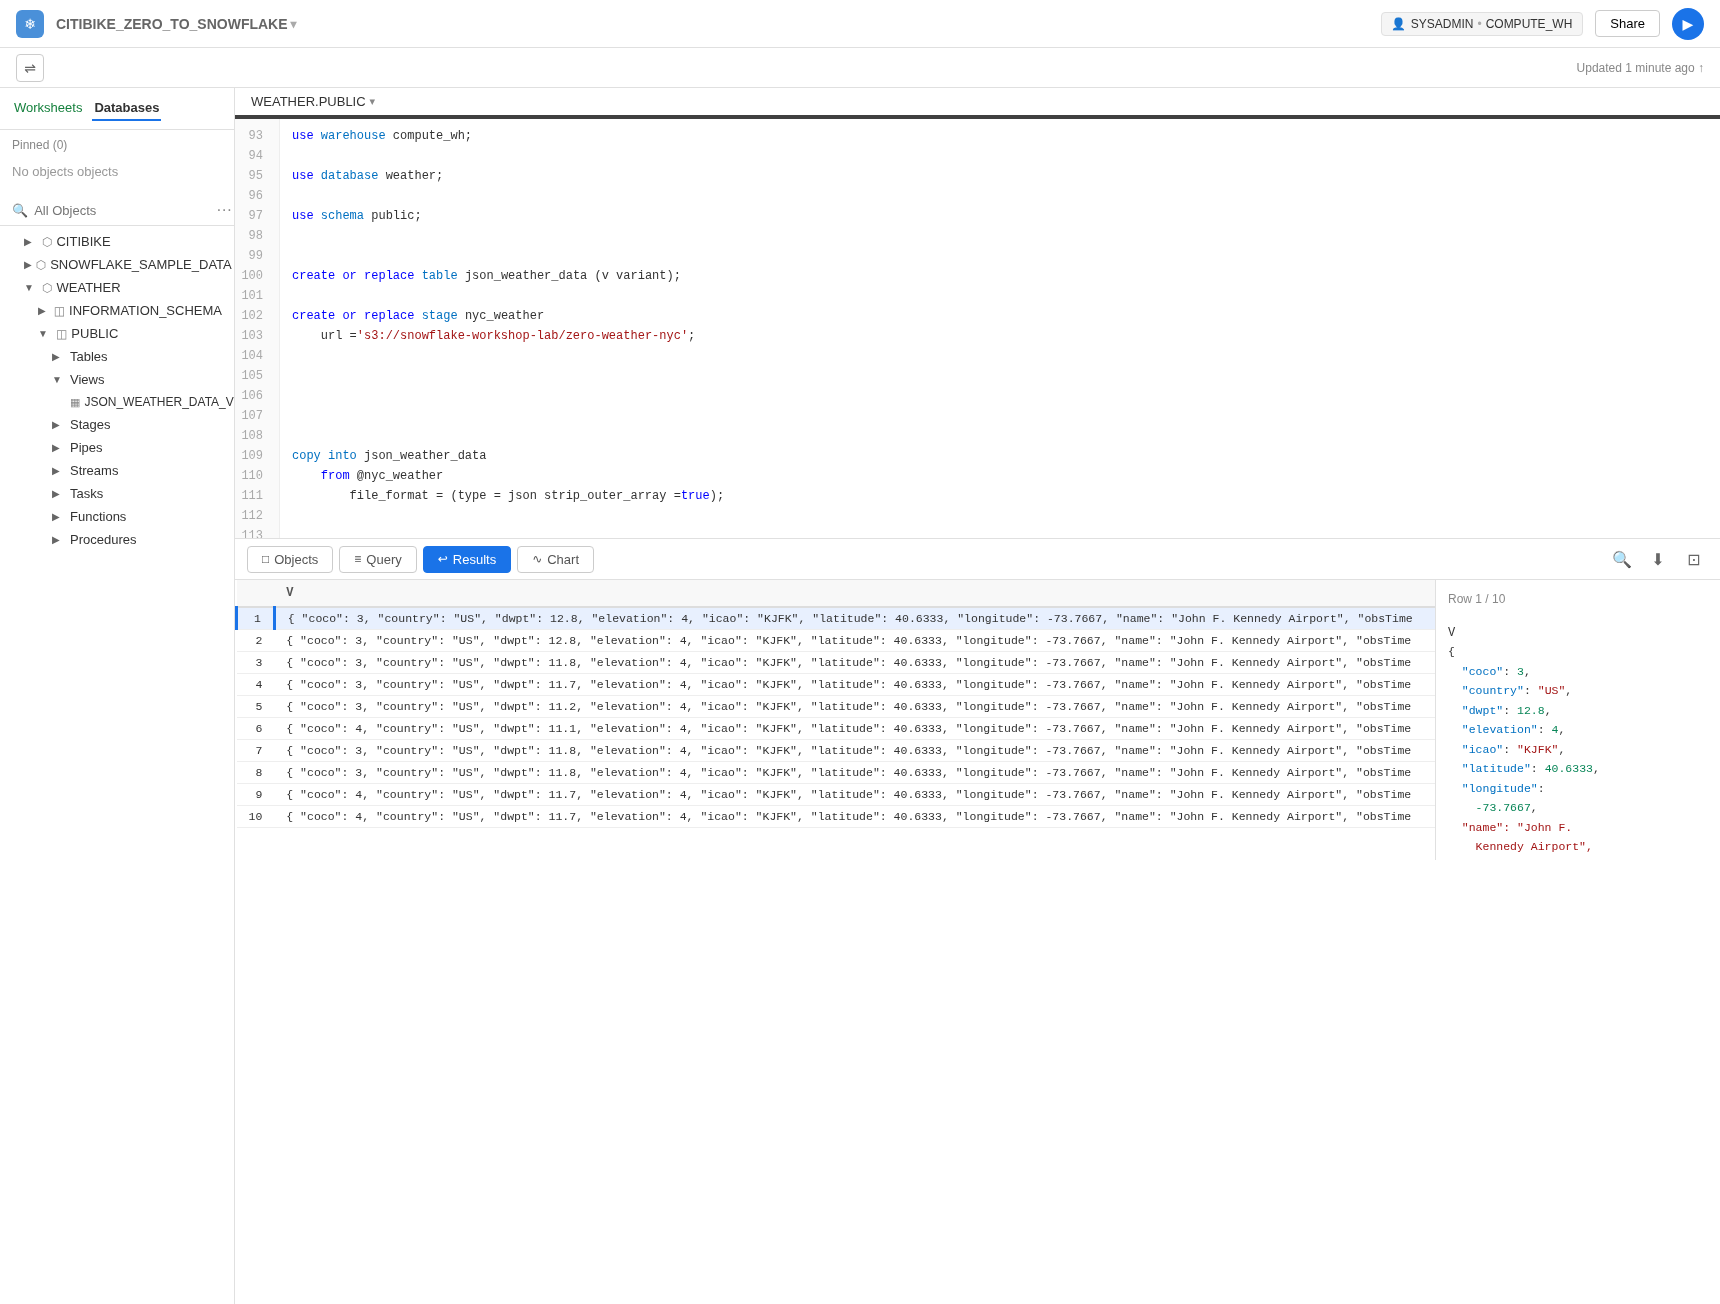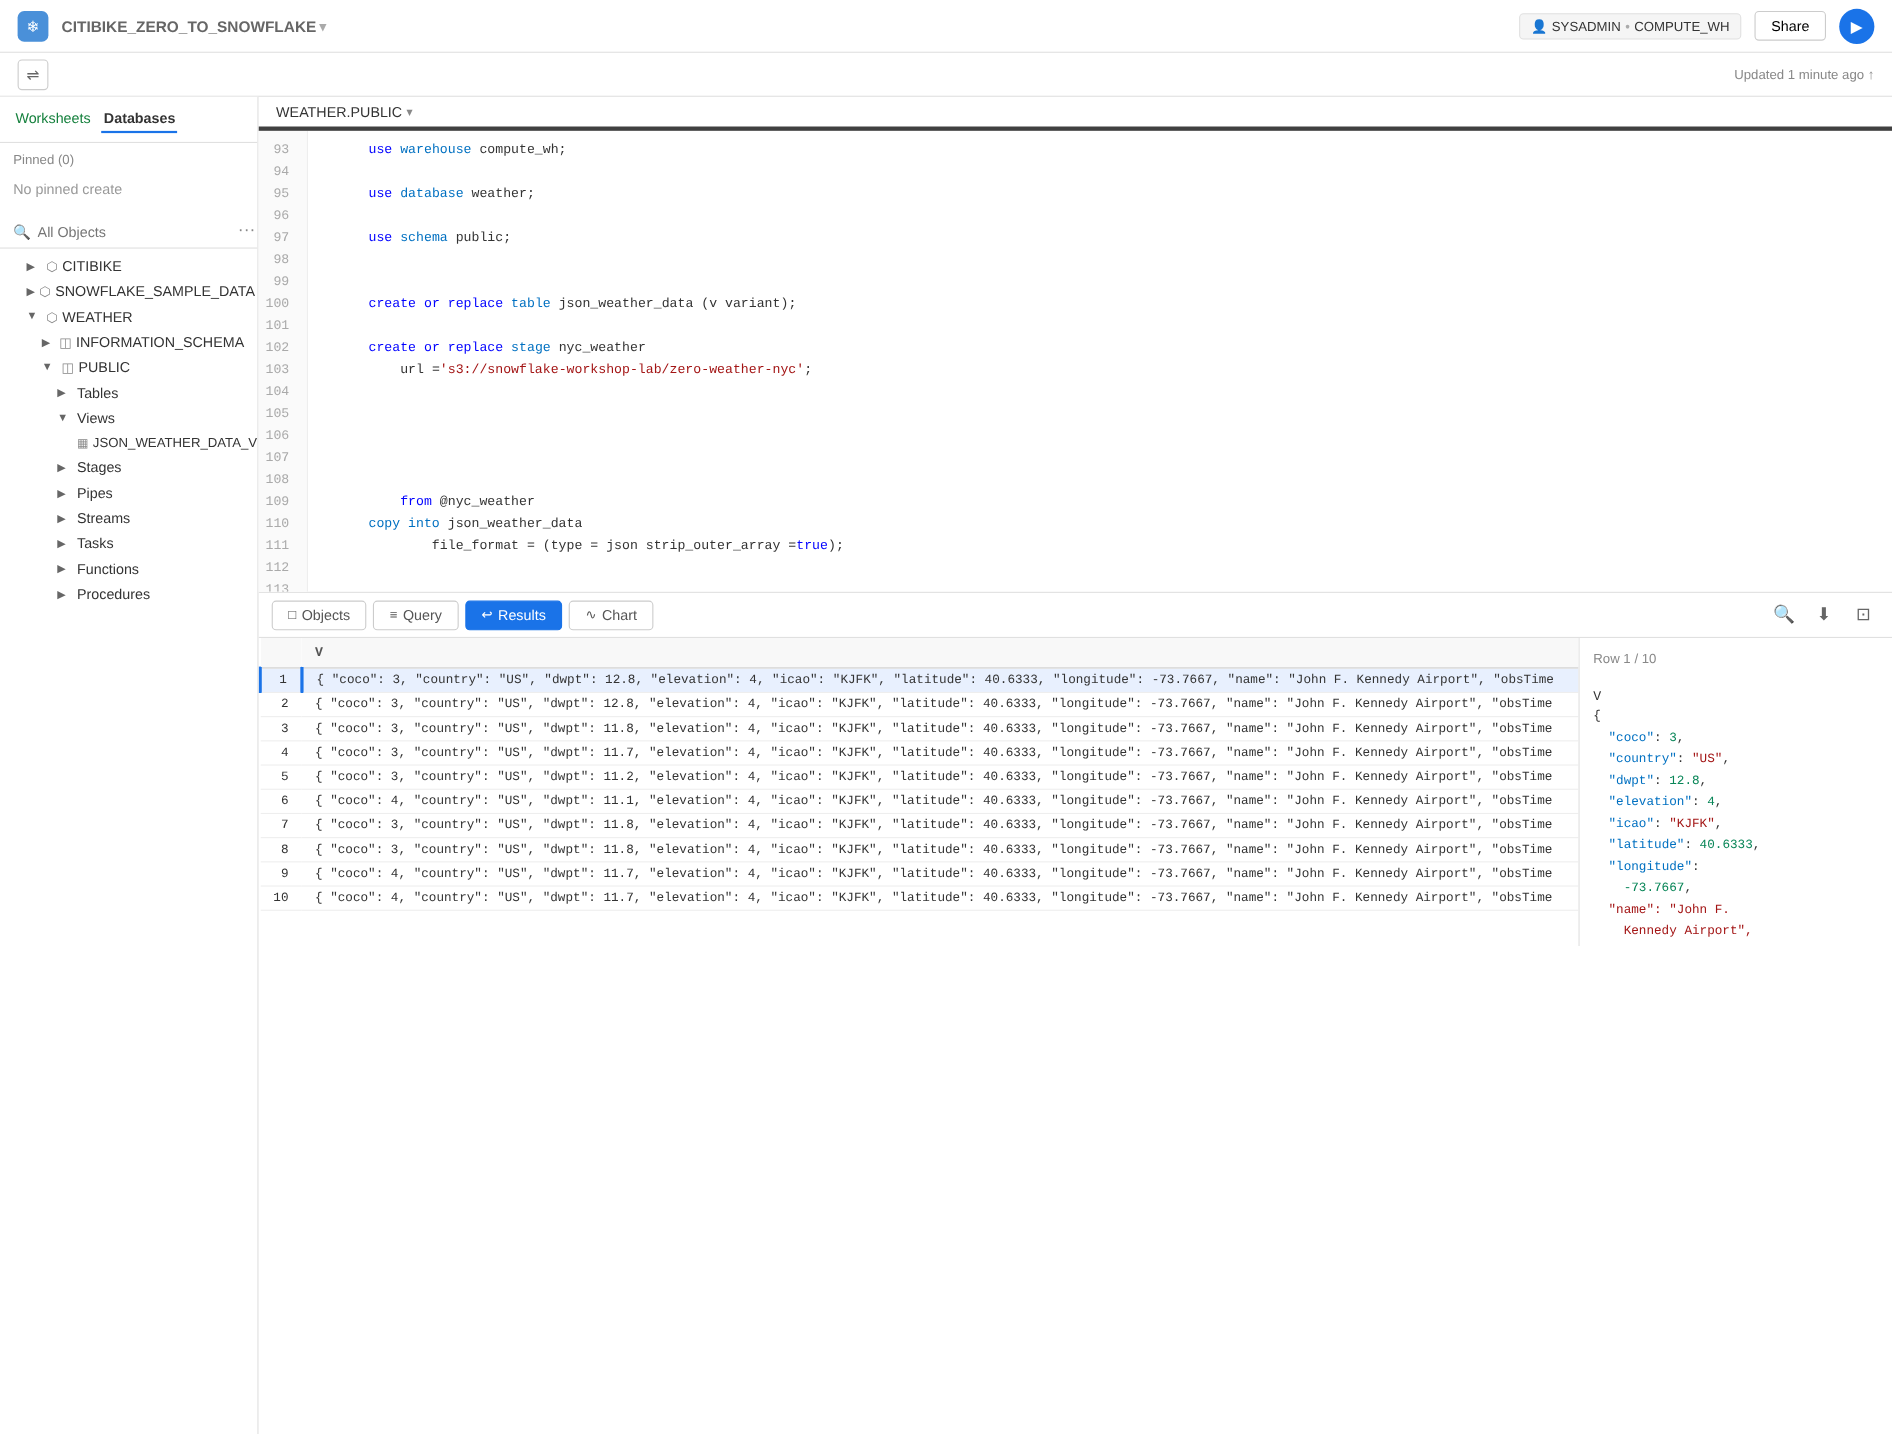--- a/index.html
+++ b/index.html
@@ -116,21 +116,21 @@
 
 <div class="main-layout">
 
   <div class="sidebar">
     <div class="sidebar-tabs">
       <div class="sidebar-tab">Worksheets</div>
       <div class="sidebar-tab active">Databases</div>
     </div>
     <div class="sidebar-pinned">
       <div class="sidebar-pinned-header">Pinned (0)</div>
-      <div class="sidebar-no-pinned">No pinned create</div>
+      <div class="sidebar-no-pinned">No objects objects</div>
     </div>
     <div class="sidebar-search">
       <span class="sidebar-search-icon">🔍</span>
       <input type="text" style="border: none; outline: none; font-size: 13px; flex: 1 1 0%;" placeholder="All Objects">
       <span class="sidebar-more">···</span>
     </div>
     <div class="sidebar-tree">
 
       <div class="tree-item tree-item-indent1">
         <span class="arrow">▶</span>
@@ -210,21 +210,21 @@
     </div>
   </div>
 
   <div class="content">
 
     <div class="content-header">
       <span class="schema-name">WEATHER.PUBLIC</span>
       <span class="chevron">▾</span>
     </div>
 
-    <div class="editor" style="max-height: 420px; gap: 43px;">
+    <div class="editor" style="max-height: 420px;">
       <div class="line-numbers">
         <div>93</div>
         <div>94</div>
         <div>95</div>
         <div>96</div>
         <div>97</div>
         <div>98</div>
         <div>99</div>
         <div>100</div>
         <div>101</div>
@@ -252,22 +252,22 @@
         <div class="code-line">&nbsp;</div>
         <div class="code-line"><span class="kw">create</span>&nbsp;<span class="kw">or</span>&nbsp;<span class="kw">replace</span>&nbsp;<span class="kw2">table</span>&nbsp;<span class="plain">json_weather_data (v variant);</span></div>
         <div class="code-line">&nbsp;</div>
         <div class="code-line"><span class="kw">create</span>&nbsp;<span class="kw">or</span>&nbsp;<span class="kw">replace</span>&nbsp;<span class="kw2">stage</span>&nbsp;<span class="plain">nyc_weather</span></div>
         <div class="code-line">&nbsp;&nbsp;&nbsp;&nbsp;<span class="plain">url = </span><span class="str">'s3://snowflake-workshop-lab/zero-weather-nyc'</span><span class="plain">;</span></div>
         <div class="code-line">&nbsp;</div>
         <div class="code-line">&nbsp;</div>
         <div class="code-line">&nbsp;</div>
         <div class="code-line">&nbsp;</div>
         <div class="code-line">&nbsp;</div>
+        <div class="code-line"><span class="kw2">copy into</span>&nbsp;<span class="plain">json_weather_data</span></div>
         <div class="code-line">&nbsp;&nbsp;&nbsp;&nbsp;<span class="kw">from</span>&nbsp;<span class="plain">@nyc_weather</span></div>
-        <div class="code-line"><span class="kw2">copy into</span>&nbsp;<span class="plain">json_weather_data</span></div>
         <div class="code-line">&nbsp;&nbsp;&nbsp;&nbsp;&nbsp;&nbsp;&nbsp;&nbsp;<span class="plain">file_format = (type = json strip_outer_array = </span><span class="kw">true</span><span class="plain">);</span></div>
         <div class="code-line">&nbsp;</div>
 
       </div>
     </div>
 
     <div class="tabs-bar">
       <button class="tab-btn">
         <span class="tab-btn-icon">□</span>
         <span>Objects</span>

